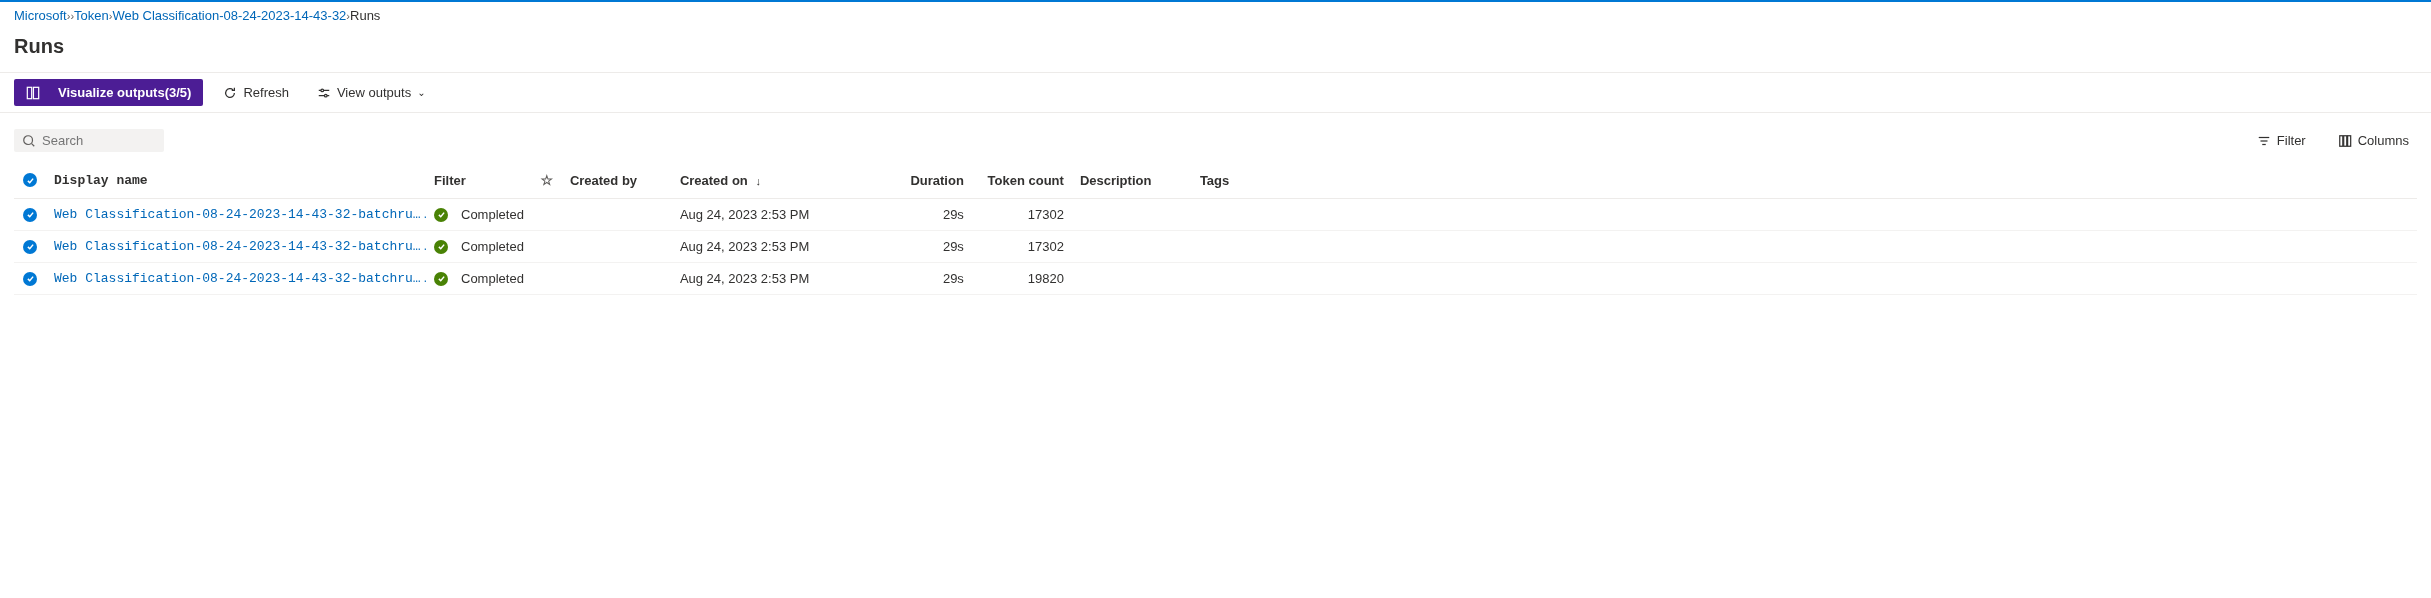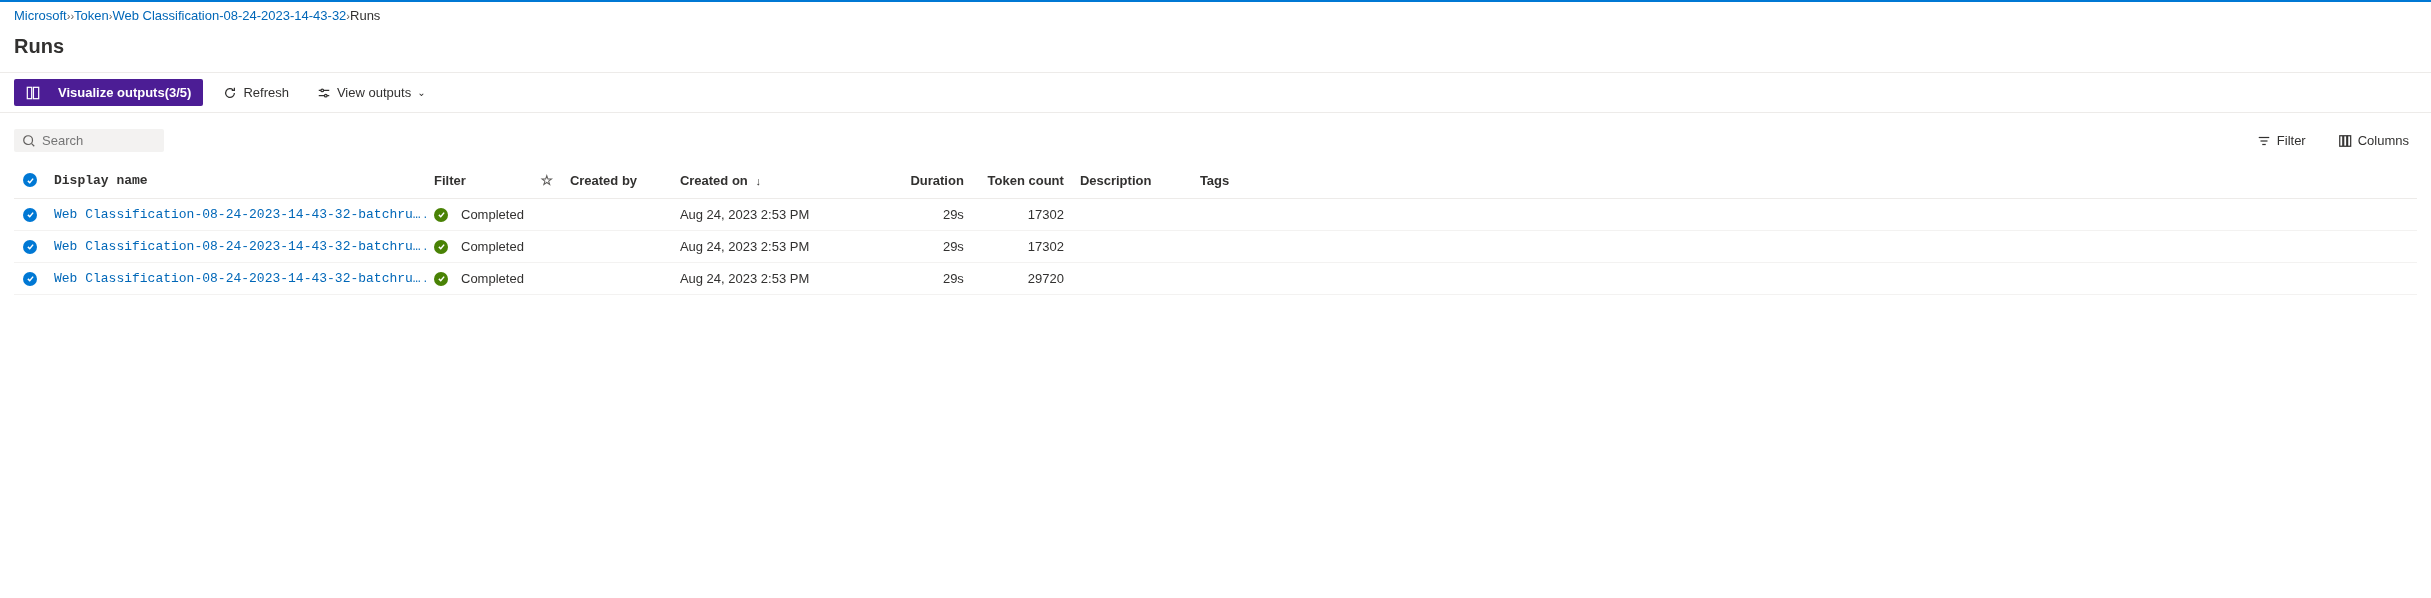--- a/index.html
+++ b/index.html
@@ -308,20 +308,20 @@
                   <polyline points="2.5,6.5 5,9 9.5,3.5"></polyline>
                 </svg>
         </span>
         <span>Completed</span>
       </span>
     </td>
     <td class="col-star"></td>
     <td class="col-created-by"></td>
     <td class="col-created-on">Aug 24, 2023 2:53 PM</td>
     <td class="col-duration">29s</td>
-    <td class="col-token">29720</td>
+    <td class="col-token">19820</td>
     <td class="col-desc"></td>
     <td class="col-tags"></td>
     <td></td>
   </tr>
       </tbody>
   </table>
 </div>
 
 </body></html>

